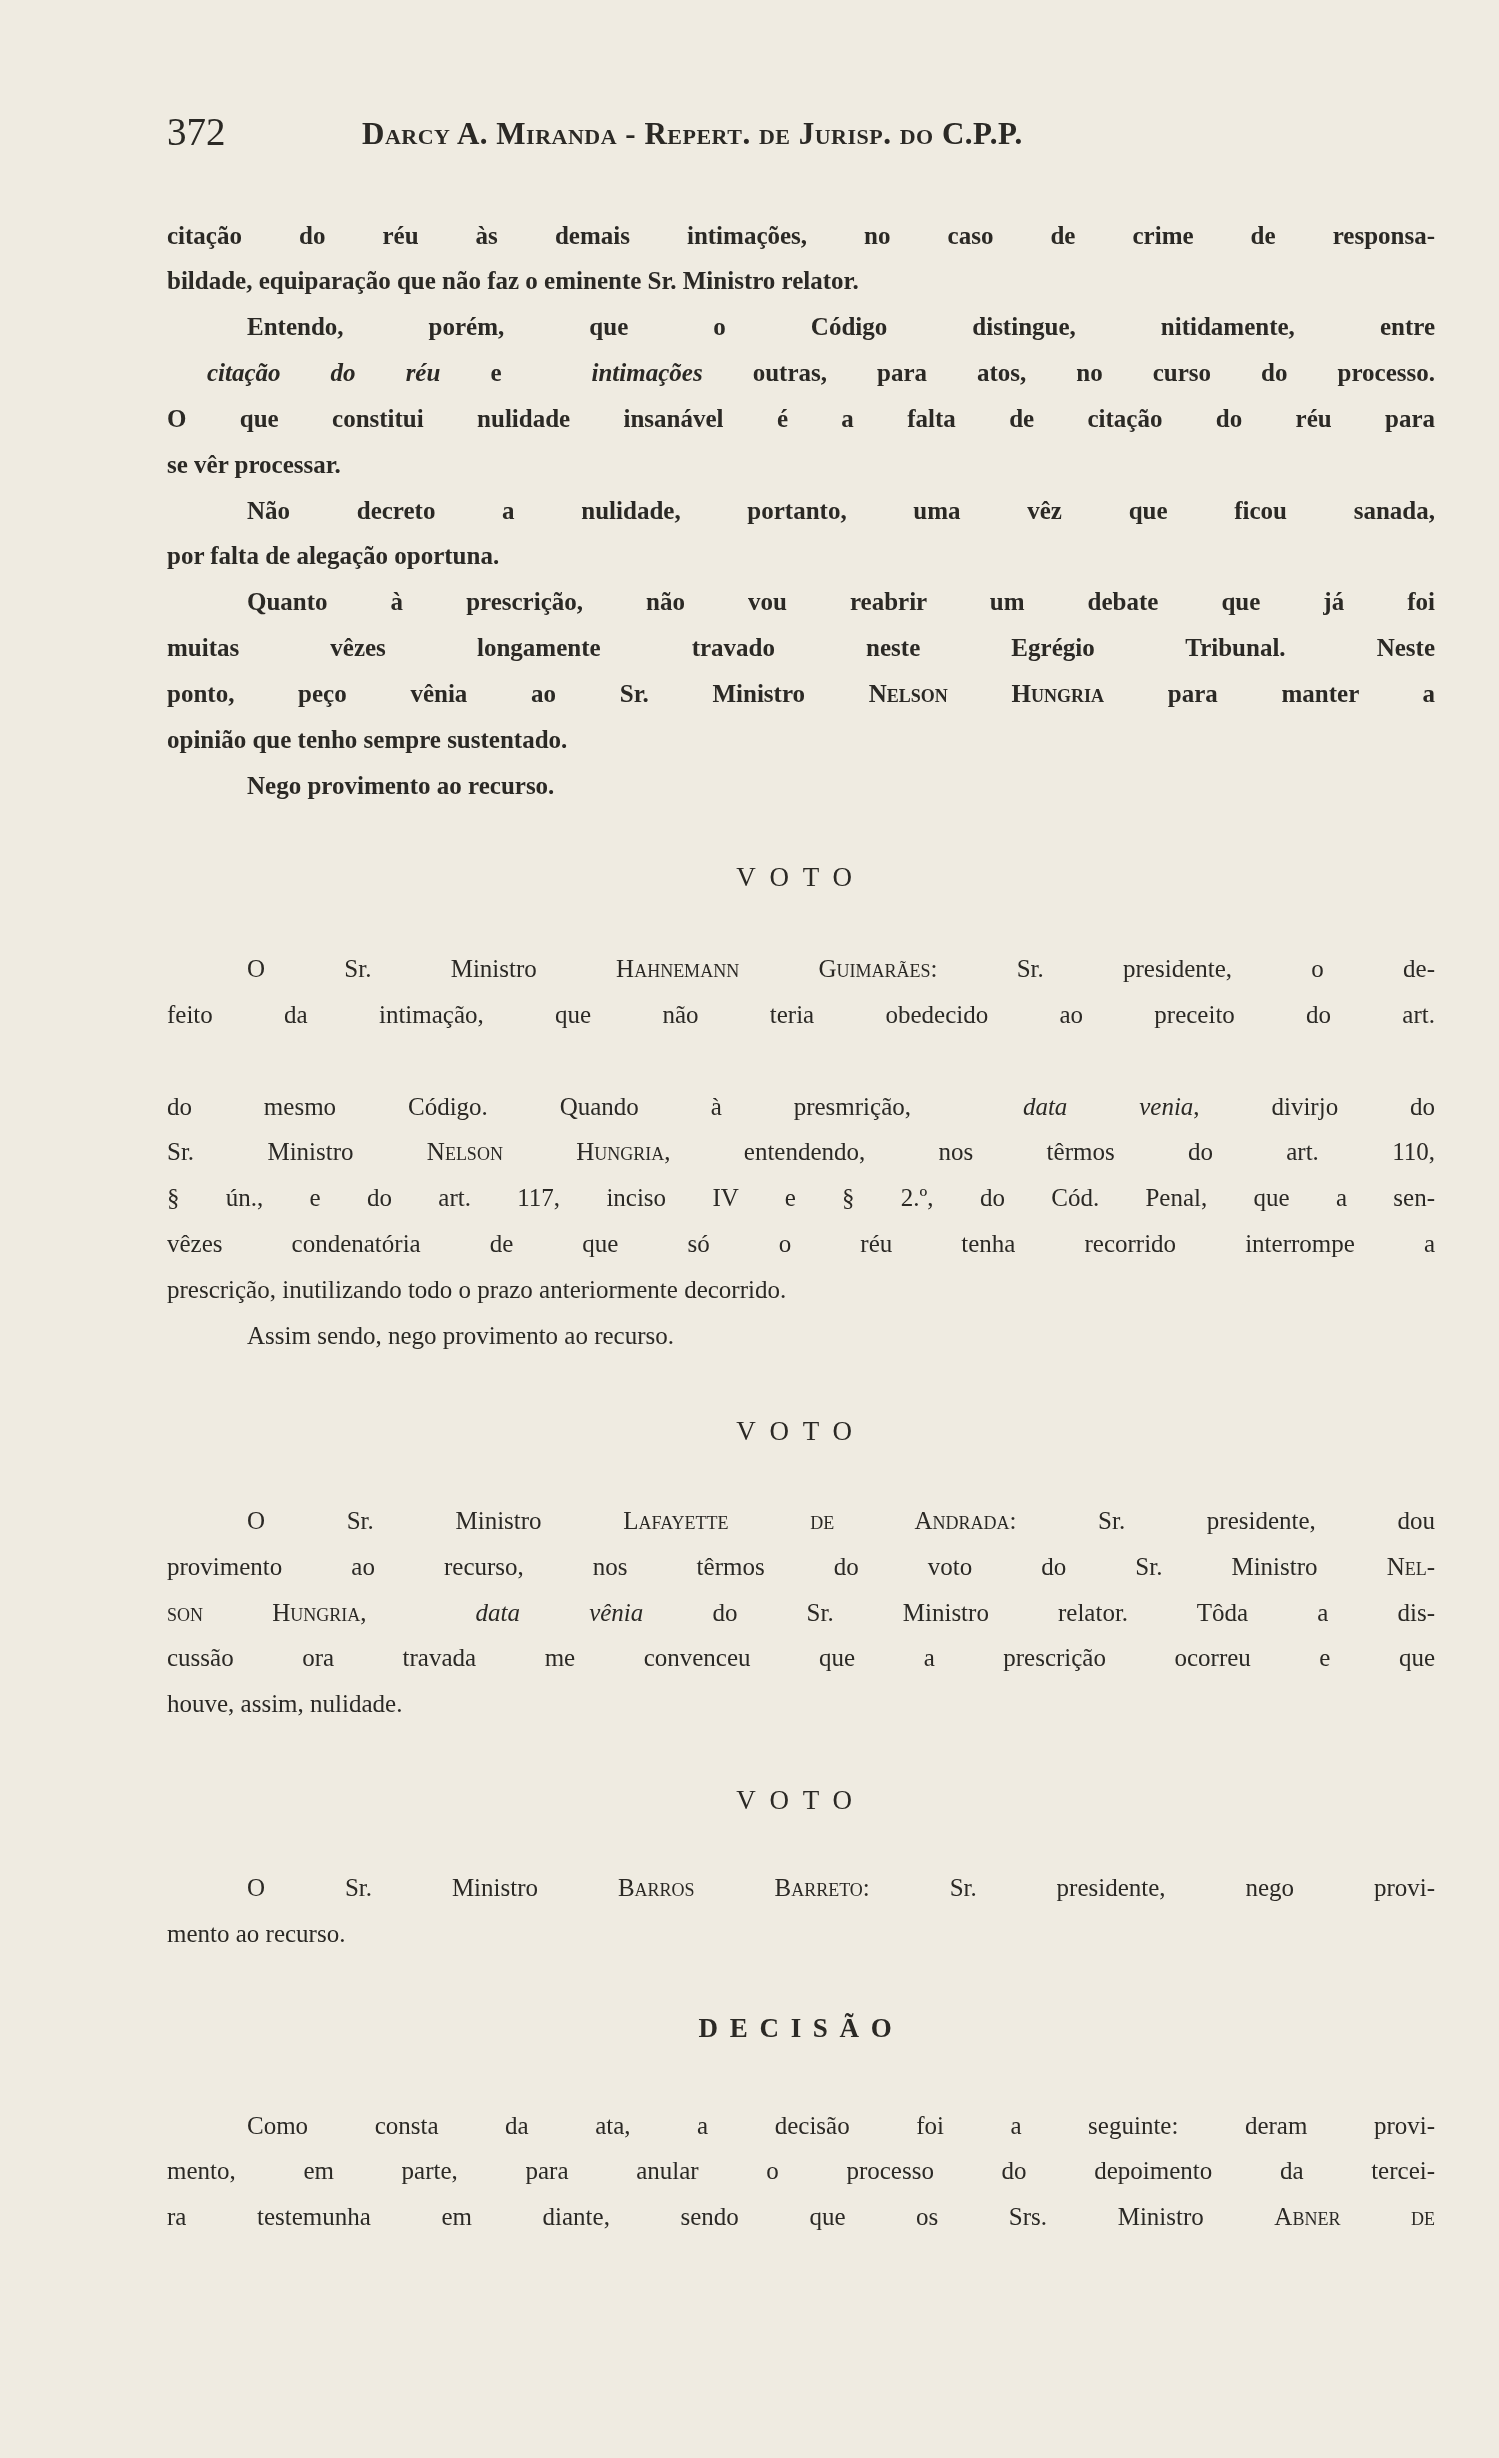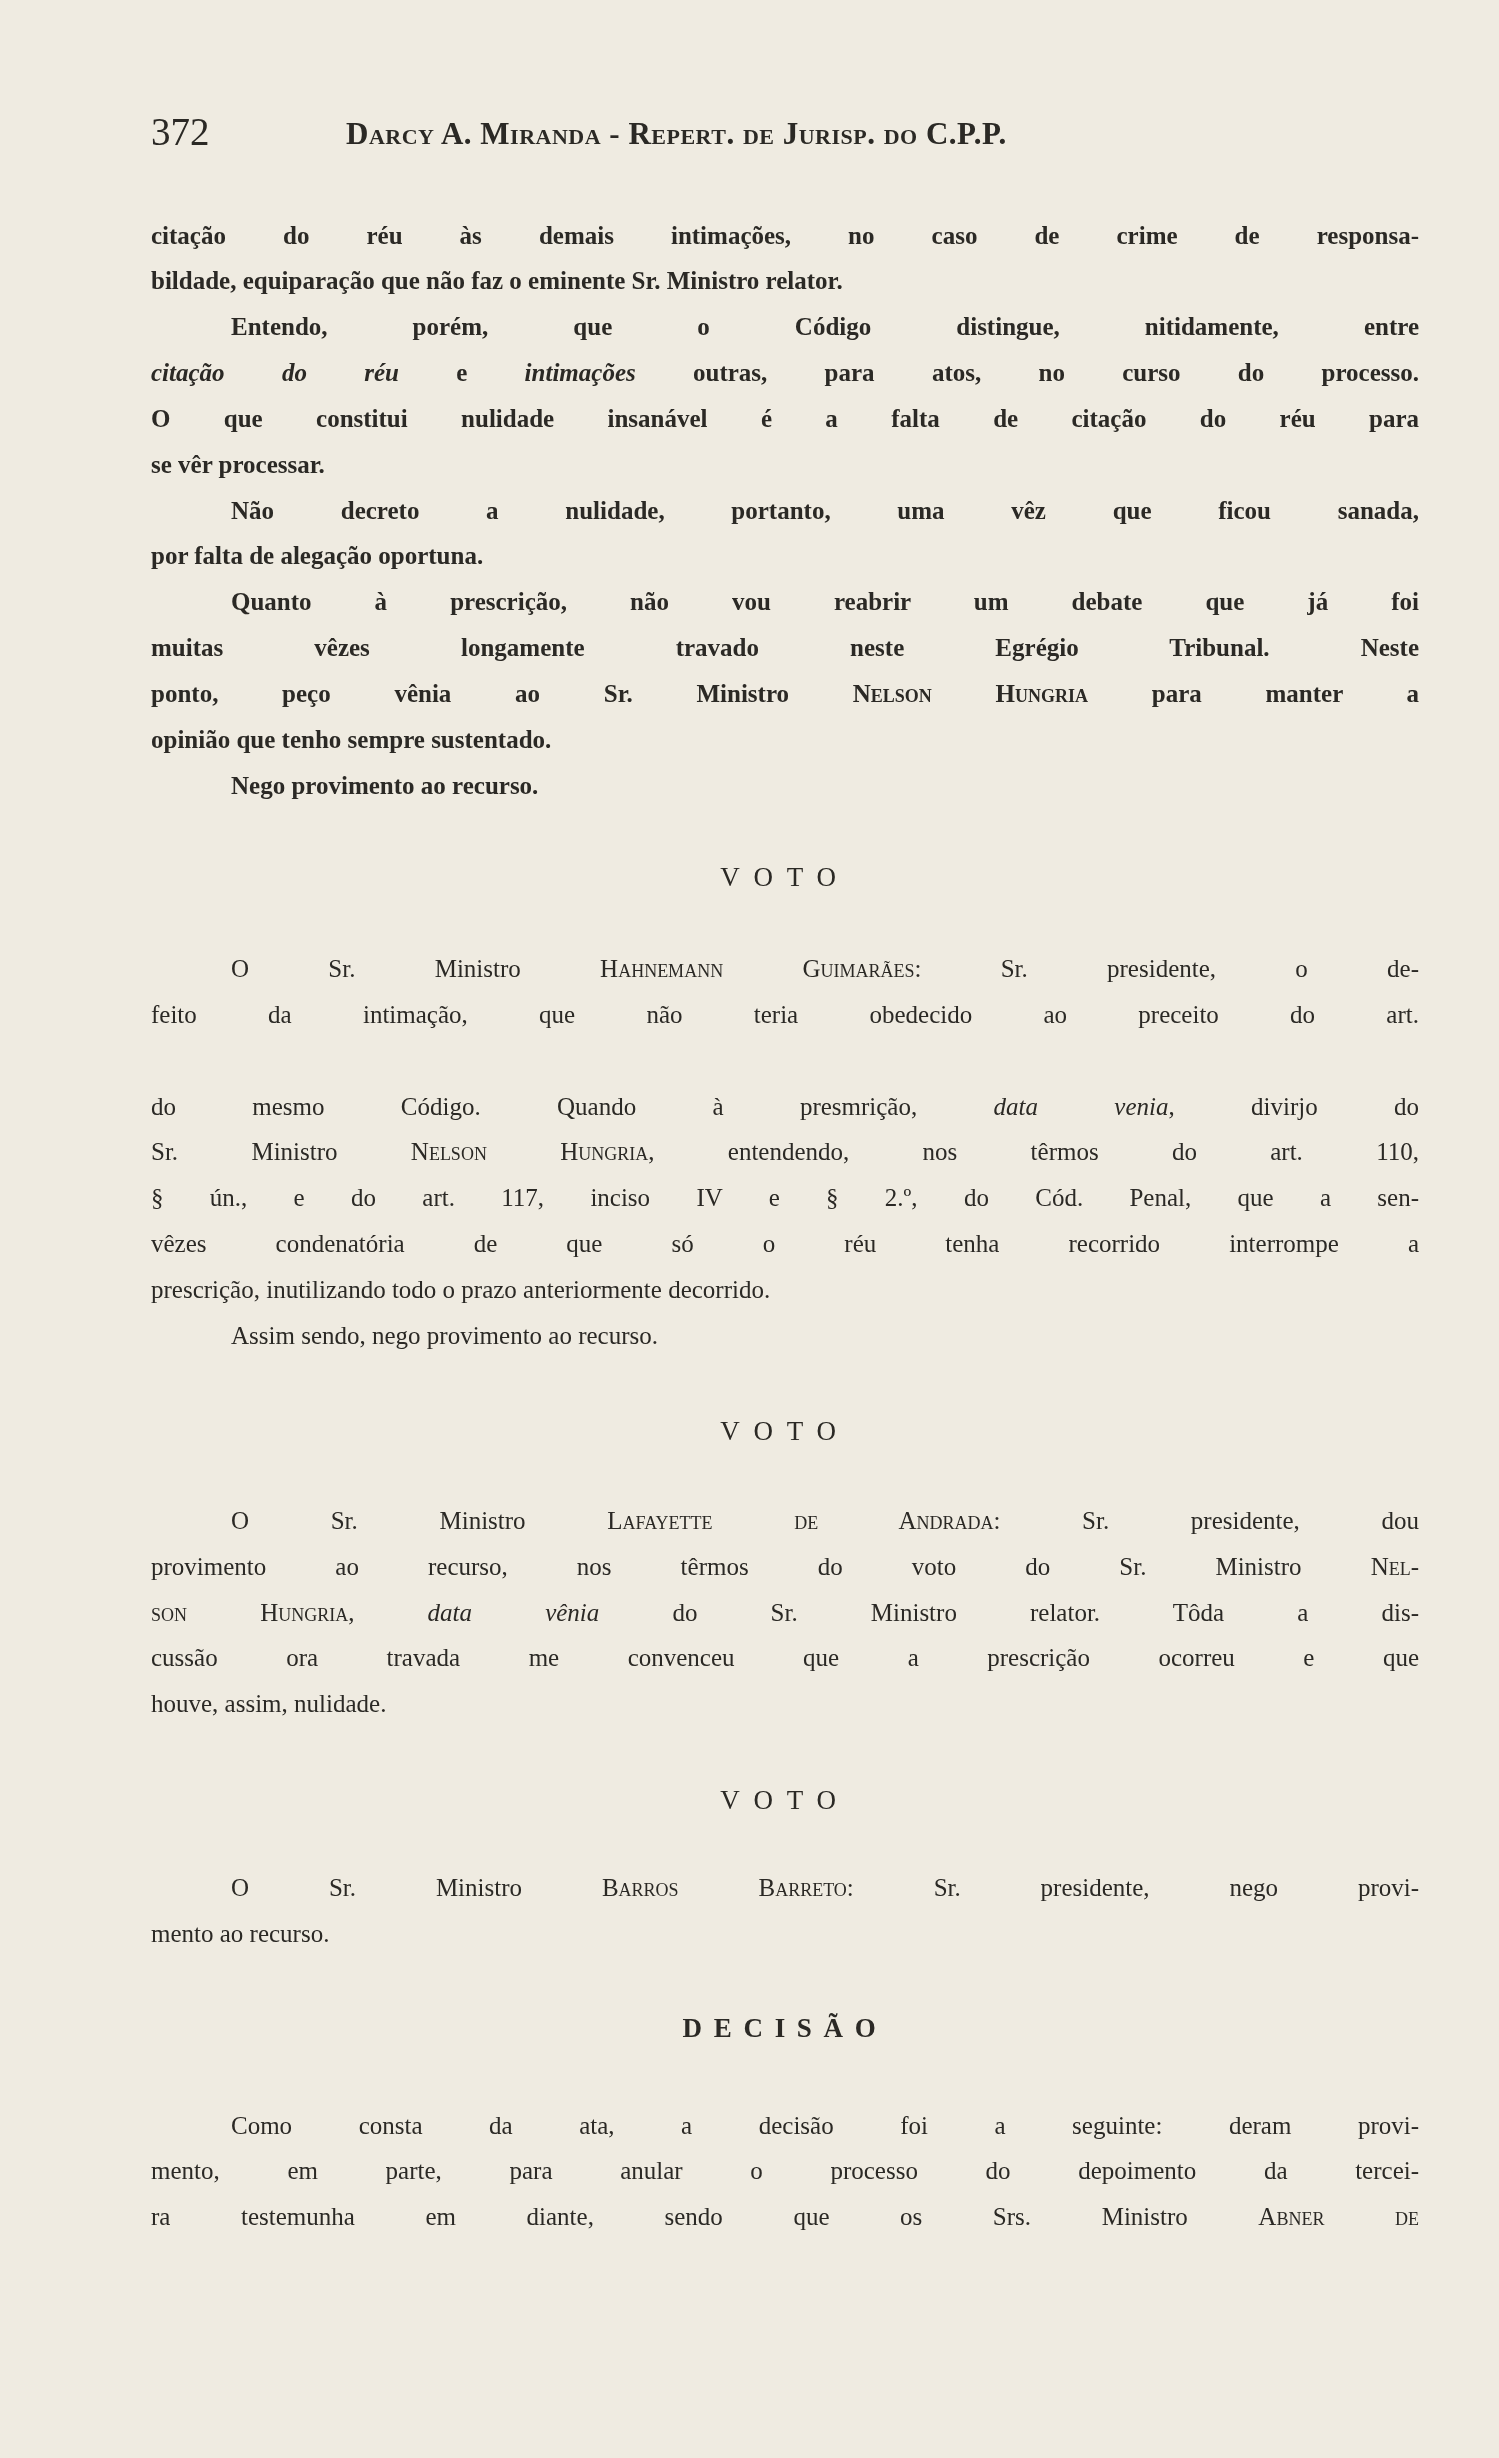--- a/index.html
+++ b/index.html
@@ -5,21 +5,21 @@
   html, body { margin: 0; padding: 0; }
   body {
     width: 1500px;
     height: 2459px;
     background: #efebe1;
     position: relative;
     overflow: hidden;
     font-family: "Liberation Serif", "DejaVu Serif", serif;
     color: #2b2925;
   }
-  .page { position: absolute; left: 0; top: 0; width: 1428px; height: 2459px; text-decoration: underline; }
+  .page { position: absolute; left: 16px; top: 0; width: 1428px; height: 2459px; text-decoration: underline; }
   .running-head {
     position: absolute;
     top: 109px;
     left: 151px;
     width: 1268px;
     height: 49px;
     font-size: 32px;
     font-weight: bold;
   }
   .page-number {
@@ -42,21 +42,21 @@
     height: 46px;
     white-space: nowrap;
     text-align: justify;
     text-align-last: justify;
     font-weight: bold;
   }
   .line.indent { left: 231px; width: 1188px; }
   .line.last { text-align-last: left; }
   .line.light { font-weight: normal; }
   .sc { font-variant: small-caps; }
-  .it { font-style: italic; }
+  .it { font-style: italic; margin-left: 40px; }
   .heading {
     position: absolute;
     left: 151px; width: 1268px;
     text-align: center;
     font-size: 27px;
     letter-spacing: 13.7px;
     line-height: 46px;
     font-weight: normal;
   }
   .heading.dec { font-weight: bold; letter-spacing: 11.7px; }

